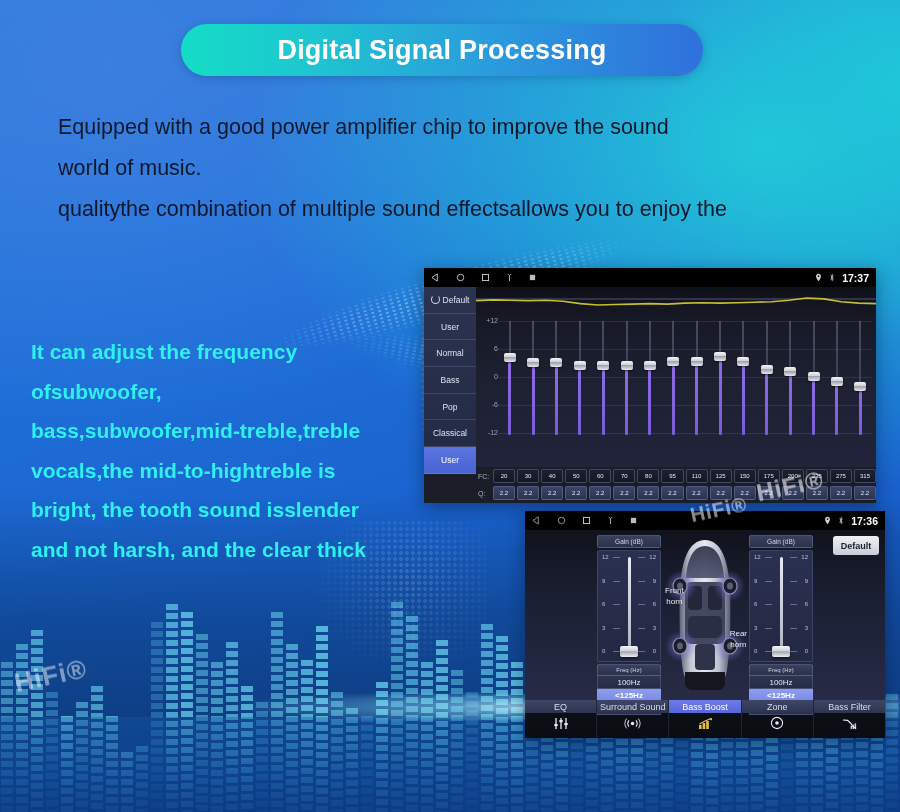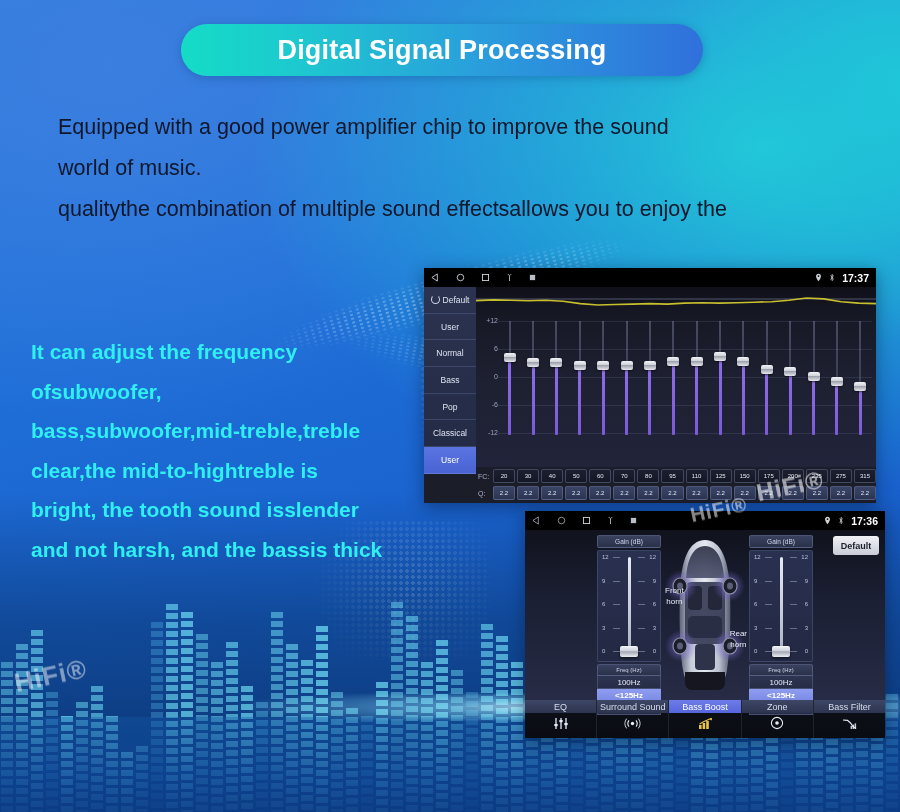--- a/index.html
+++ b/index.html
@@ -278,23 +278,23 @@
     <div>Equipped with a good power amplifier chip to improve the sound</div>
     <div>world of music.</div>
     <div>qualitythe combination of multiple sound effectsallows you to enjoy the</div>
   </div>
 
 
   <div class="para-cyan">
     <span class="ln">It can adjust the frequency</span>
     <span class="ln">ofsubwoofer,</span>
     <span class="ln">bass,subwoofer,mid-treble,treble</span>
-    <span class="ln">clear,the mid-to-hightreble is</span>
+    <span class="ln">vocals,the mid-to-hightreble is</span>
     <span class="ln">bright, the tooth sound isslender</span>
-    <span class="ln">and not harsh, and the bassis thick</span>
+    <span class="ln">and not harsh, and the clear thick</span>
   </div>
 
   <div class="device" id="dev1">
     <div class="statusbar">
       <div class="sb-icons">
         <span class="nav-ico">
           <svg width="9" height="9" viewBox="0 0 10 10">
               <polygon points="7,1 7,9 1,5" fill="none" stroke="#cfd3d8" stroke-width="1"></polygon>
             </svg>
         </span>

